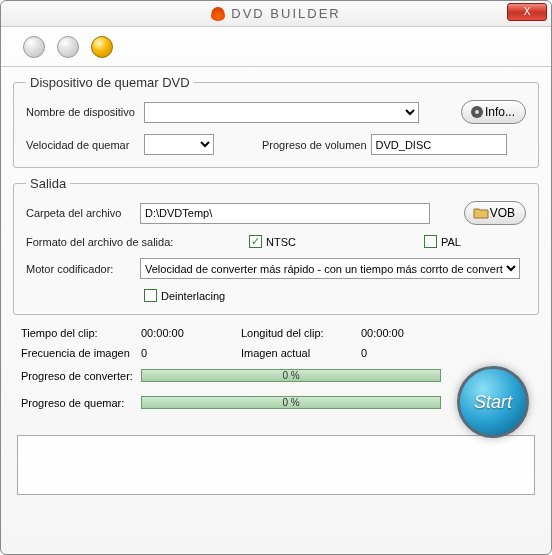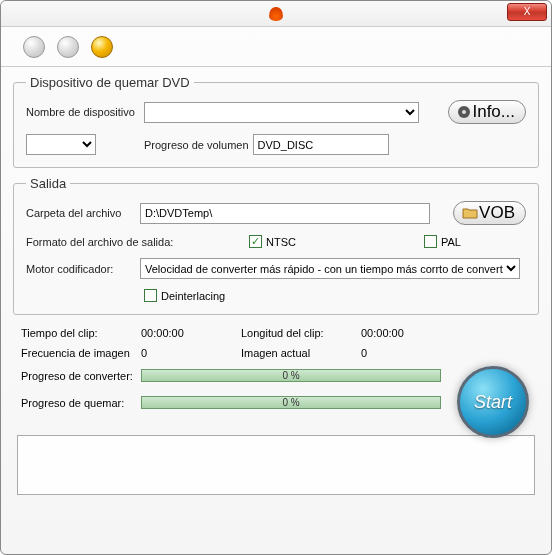--- a/index.html
+++ b/index.html
@@ -109,21 +109,21 @@
     border: 1px solid #999;
     background: #fff;
     padding: 0 4px;
   }
   select { padding: 0; }
   .btn {
     height: 24px;
     border: 1px solid #888;
     border-radius: 12px;
     background: linear-gradient(#fefefe, #e0e0e0);
-    font-size: 17px;
+    font-size: 12px;
     padding: 0 10px 0 8px;
     display: inline-flex;
     align-items: center;
     gap: 1px;
     cursor: pointer;
   }
   .btn svg { flex-shrink: 0; }
   .chk {
     display: inline-flex;
     align-items: center;
@@ -202,20 +202,21 @@
   }
 </style>
 </head>
 <body>
 
 <div class="window">
 
   <div class="titlebar">
     <div class="title">
       <span class="burn-icon"></span>
+      <span>DVD BUILDER</span>
     </div>
     <div class="close-group">
       <div class="close-btn">X</div>
     </div>
   </div>
 
   <div class="toolbar">
     <div class="orb"></div>
     <div class="orb"></div>
     <div class="orb gold"></div>
@@ -233,20 +234,21 @@
         <span style="flex:1"></span>
         <button class="btn">
           <svg width="14" height="14" viewBox="0 0 14 14">
             <circle cx="7" cy="7" r="6" fill="#555"></circle>
               <circle cx="7" cy="7" r="2" fill="#ddd"></circle>
           </svg>
           <span>Info...</span>
         </button>
       </div>
       <div class="row">
+        <span class="lbl" style="width:114px">Velocidad de quemar</span>
         <select style="width:70px">
           <option></option>
         </select>
         <span style="width:40px"></span>
         <span class="lbl">Progreso de volumen</span>
         <input type="text" style="width: 136px;" value="DVD_DISC">
       </div>
     </fieldset>
 
     <fieldset>

